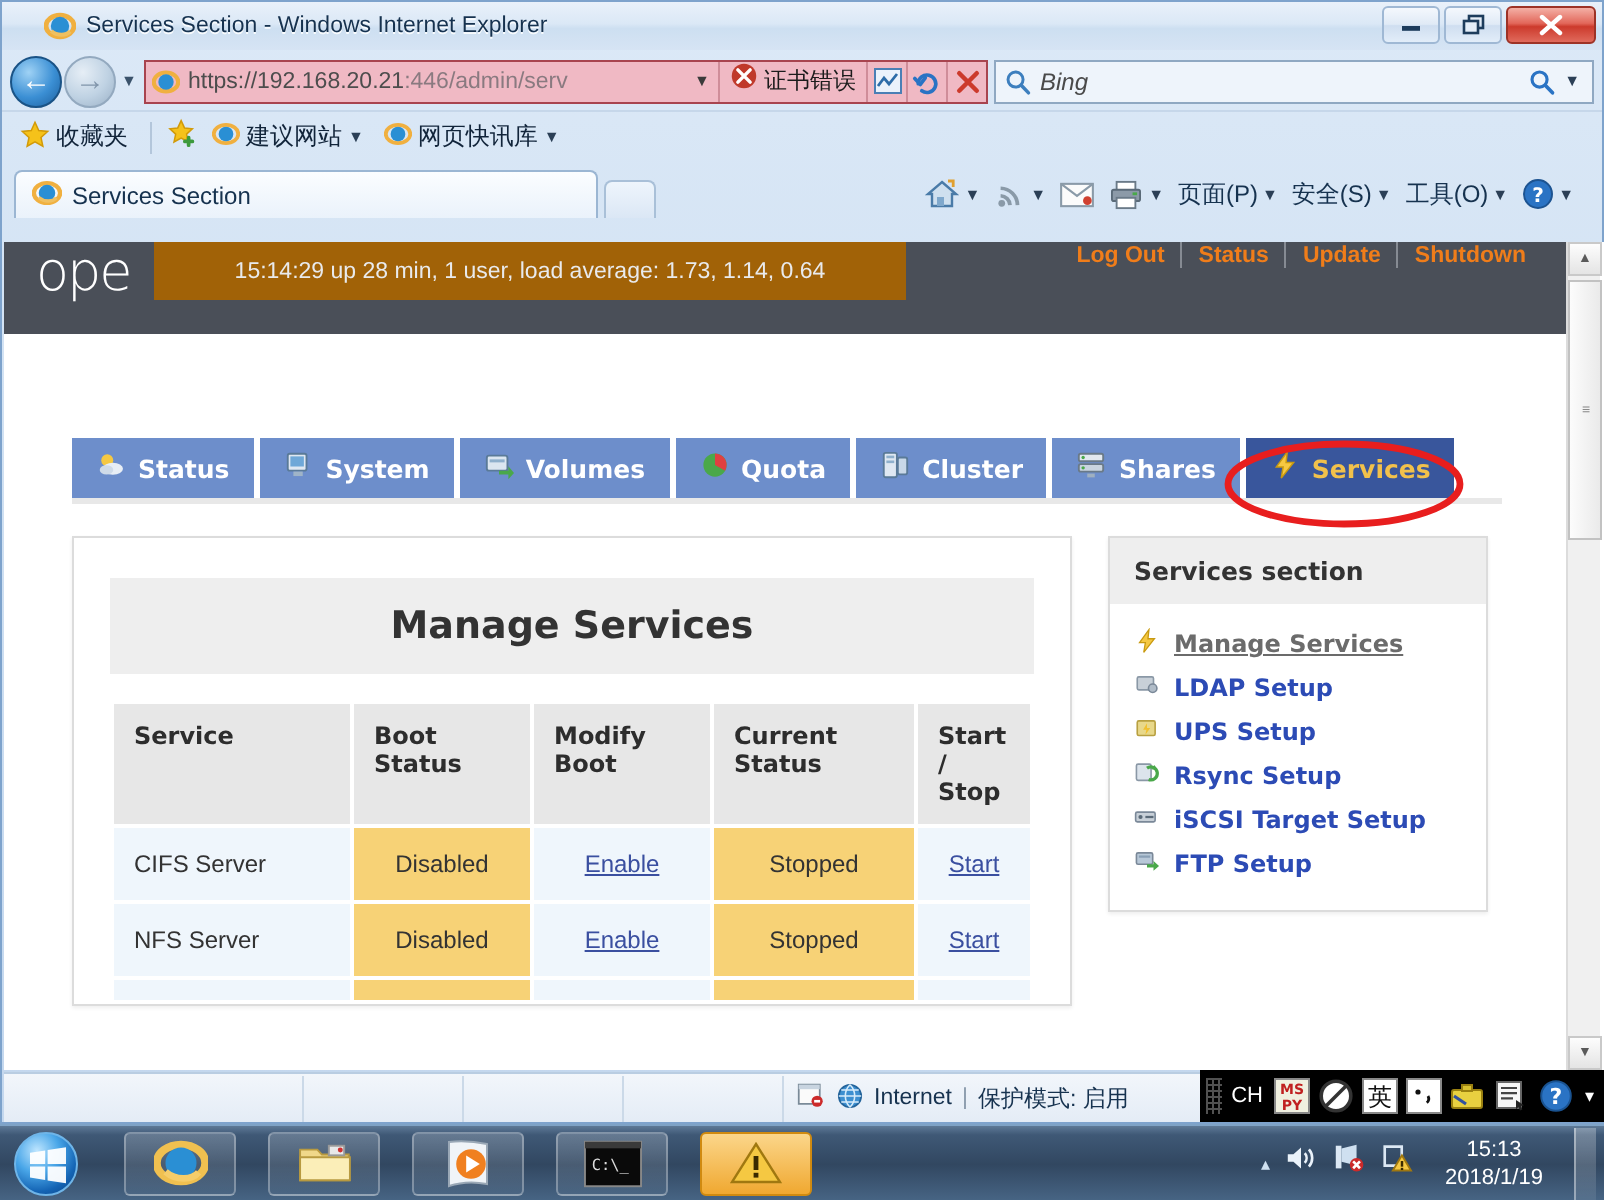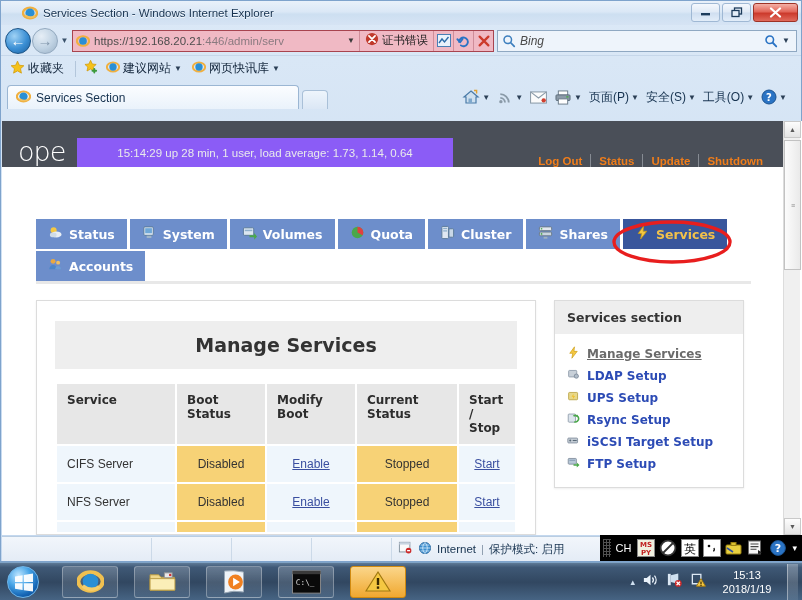--- a/index.html
+++ b/index.html
@@ -111,29 +111,29 @@
 
   
   .viewport {
     position: absolute; left: 1px; top: 120px; width: 800px; height: 414px;
     background: #fff; overflow: hidden;
   }
   .page { position: absolute; left: 0; top: 0; width: 783px; height: 400px; background: #fff; }
 
   
   .site-header {
-    height: 46px; background: #4a4f58; display: flex; align-items: flex-end; padding-left: 16px;
+    height: 46px; background: #4a4f58; display: flex; align-items: flex-start; padding-left: 16px;
     position: relative;
   }
   .logo {
     font-size: 27px; color: #fff; letter-spacing: -1px; font-family: "DejaVu Sans", sans-serif;
     font-weight: 300; width: 58px; overflow: hidden; white-space: nowrap; flex: none;
   }
   .uptime {
-    background: #8b5cf6; height: 29px; display: flex; align-items: center; justify-content: center;
+    background: #a16207; height: 29px; display: flex; align-items: center; justify-content: center;
     width: 376px; font-size: 11.5px; color: #e9eaec; flex: none; margin-left: 1px;
   }
   .hdr-links { display: flex; align-items: center; margin-left: auto; padding-right: 14px; }
   .hdr-links a {
     font-size: 11.5px; color: #f07d1a; font-weight: bold; text-decoration: none; padding: 0 8px;
   }
   .hdr-sep { width: 1px; height: 13px; background: #868b93; }
 
   
   .navtabs-wrap { padding: 52px 0 0 34px; background: #fff; }
@@ -548,33 +548,20 @@
             </div>
             <div class="ntab active">
               <span>
                 <svg width="15" height="15" viewBox="0 0 16 16">
                   <path d="M9.2 1 L3.4 9 H7 L6 15 L12.6 6.6 H8.6 Z" fill="#f5c842" stroke="#c99a10" stroke-width=".8"></path>
                 </svg>
               </span>
               <span>Services</span>
             </div>
           </div>
-          <div class="navtabs-row2">
-            <div class="ntab">
-              <span>
-                <svg width="15" height="15" viewBox="0 0 16 16">
-                  <circle cx="5.4" cy="4.6" r="2.6" fill="#e8a840"></circle>
-                  <path d="M1.4 13c0-2.6 1.8-4.4 4-4.4s4 1.8 4 4.4z" fill="#4a86c8"></path>
-                  <circle cx="10.8" cy="6" r="2.1" fill="#f0c060"></circle>
-                  <path d="M7.6 13c0-2.1 1.5-3.5 3.2-3.5s3.2 1.4 3.2 3.5z" fill="#6a9cd4"></path>
-                </svg>
-              </span>
-              <span>Accounts</span>
-            </div>
-          </div>
         </div>
         <div class="tabs-underline"></div>
 
         <div class="content">
           <div class="main-card">
             <div class="card-title">Manage Services</div>
             <table class="svc">
               <thead>
                 <tr>
                   <th style="width:118px">Service</th>

